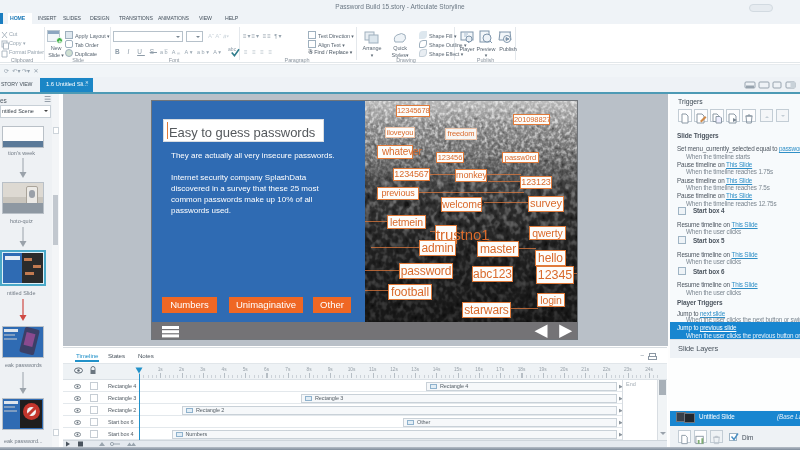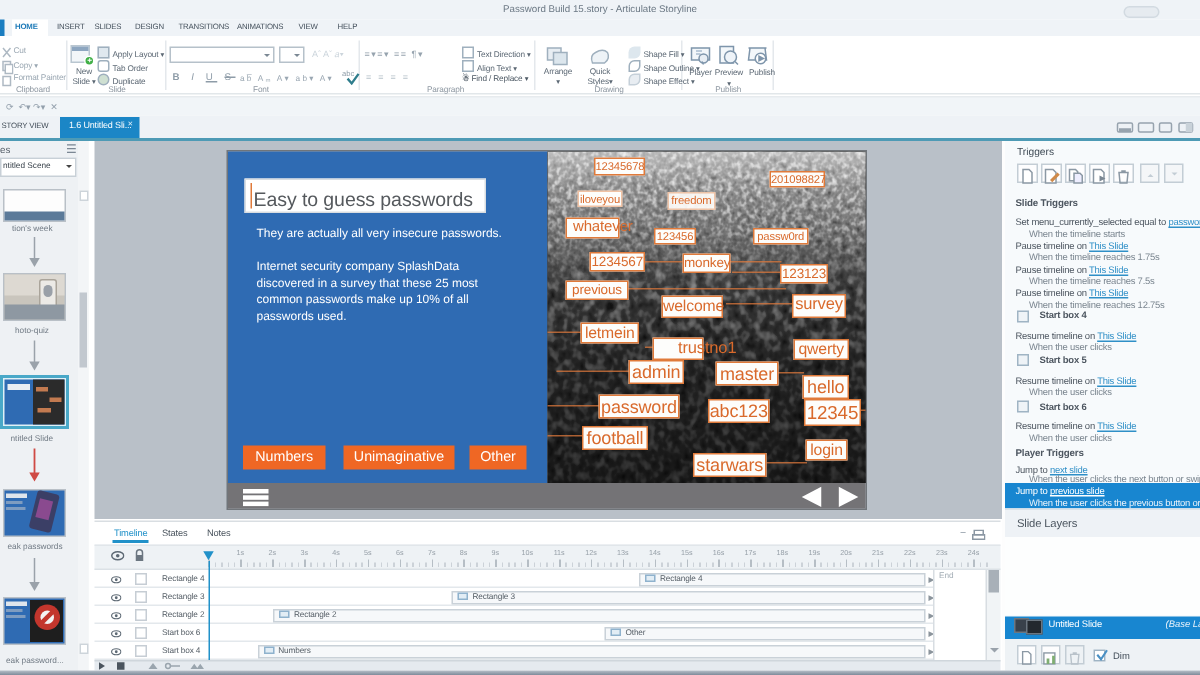--- a/index.html
+++ b/index.html
@@ -285,21 +285,21 @@
 <div class="pw" style="left:377px;top:145px;width:36px;font-size:10px;padding:1px 4px">whatever</div>
 <div class="pw" style="left:436px;top:151.5px;width:28px;font-size:7.5px;padding:1px 0">123456</div>
 <div class="pw" style="left:502px;top:151.5px;width:37px;font-size:7.5px;padding:1px 0">passw0rd</div>
 <div class="pw" style="left:393px;top:168px;width:37px;font-size:9px;padding:1px 0">1234567</div>
 <div class="pw" style="left:455px;top:169px;width:32px;font-size:9px;padding:1px 0">monkey</div>
 <div class="pw" style="left:520px;top:175.5px;width:32px;font-size:9px;padding:1px 0">123123</div>
 <div class="pw" style="left:377px;top:187px;width:42px;font-size:9px;padding:1px 0">previous</div>
 <div class="pw" style="left:441px;top:197px;width:41px;font-size:10.5px;padding:1px 0">welcome</div>
 <div class="pw" style="left:528px;top:195.5px;width:36px;font-size:11px;padding:1.5px 0">survey</div>
 <div class="pw" style="left:387px;top:214.5px;width:39px;font-size:10.5px;padding:1px 0">letmein</div>
-<div class="pw" style="left:435px;top:225px;width:22px;font-size:11px;padding:1px 16px">trustno1</div>
+<div class="pw" style="left:435px;top:225px;width:22px;font-size:15px;padding:1px 0">trustno1</div>
 <div class="pw" style="left:529px;top:225.5px;width:37px;font-size:10.5px;padding:1px 0">qwerty</div>
 <div class="pw" style="left:419px;top:240px;width:37px;font-size:12px;padding:1px 0">admin</div>
 <div class="pw" style="left:477px;top:241px;width:42px;font-size:12px;padding:1px 0">master</div>
 <div class="pw" style="left:535px;top:249.5px;width:31px;font-size:12px;padding:1px 0">hello</div>
 <div class="pw" style="left:399px;top:263px;width:54px;font-size:12px;padding:1px 0">password</div>
 <div class="pw" style="left:472px;top:266px;width:41px;font-size:12px;padding:1px 0">abc123</div>
 <div class="pw" style="left:536px;top:266px;width:38px;font-size:12.5px;padding:1.5px 0">12345</div>
 <div class="pw" style="left:388px;top:284px;width:44px;font-size:12px;padding:1px 0">football</div>
 <div class="pw" style="left:537px;top:292.5px;width:28px;font-size:10.5px;padding:1px 0">login</div>
 <div class="pw" style="left:462px;top:301.5px;width:49px;font-size:12px;padding:1px 0">starwars</div>

